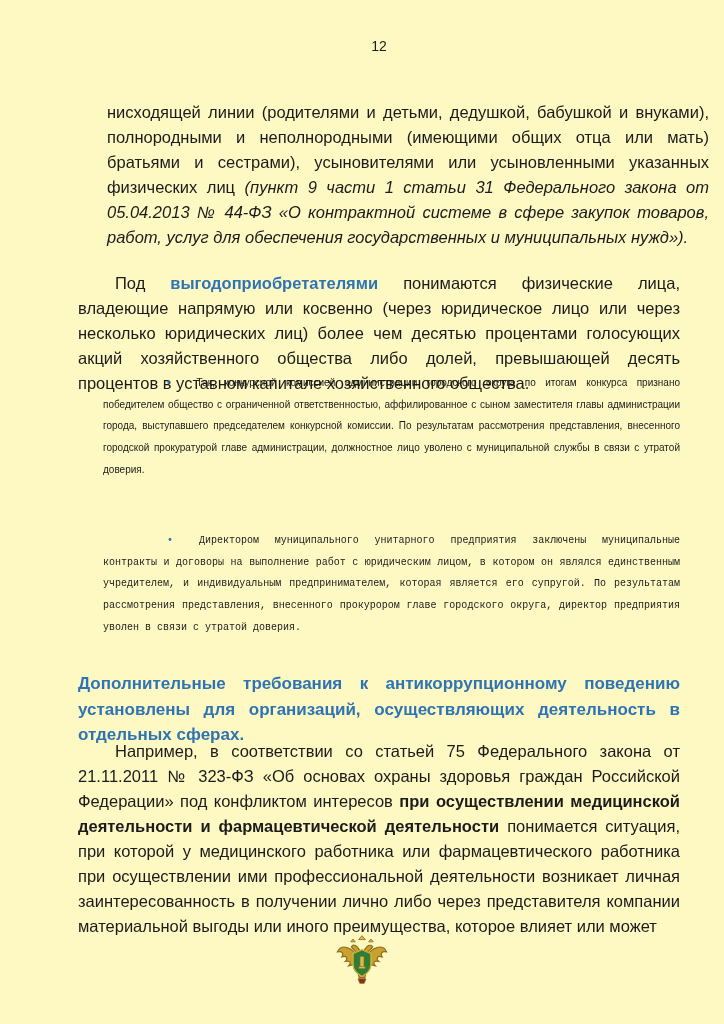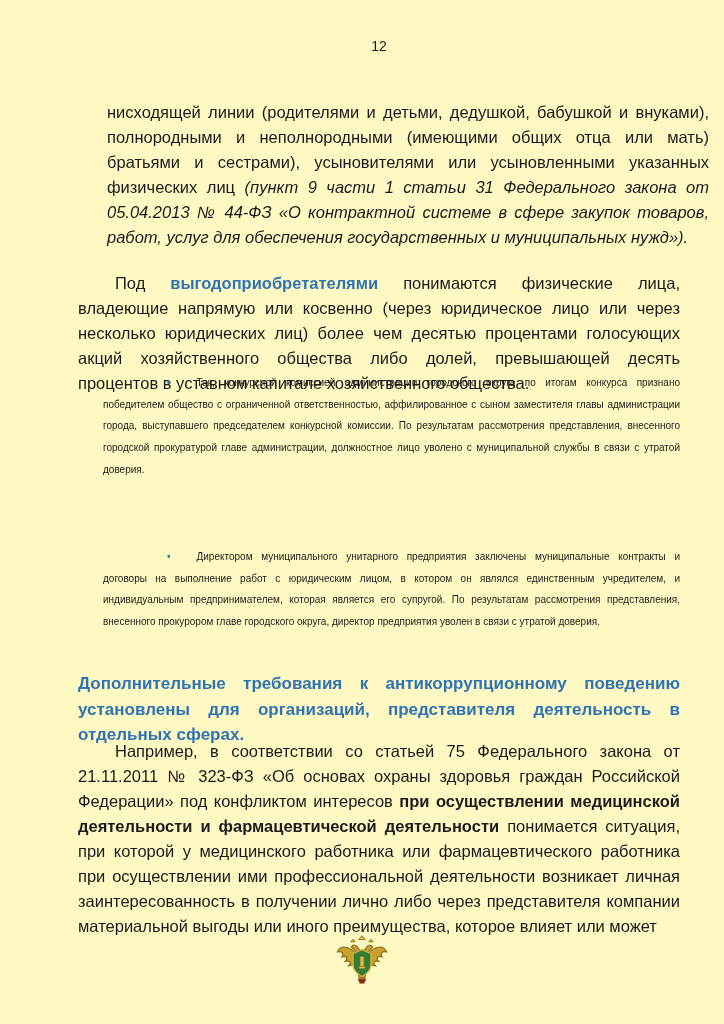--- a/index.html
+++ b/index.html
@@ -29,21 +29,21 @@
   .para-1 { top: 83px; margin-left: 29px; }
   .para-2 { top: 227px; margin-top: 44px; }
   .bullet-para {
     left: 103px; width: 577px;
     font-size: 10px;
     line-height: 21.7px;
     text-align: justify;
     text-indent: 64px;
   }
   .bullet-1 { top: 362px; }
-  .bullet-2 { top: 536px; }
+  .bullet-2 { top: 520px; font-family: Liberation Mono, monospace; }
   .bullet-marker {
     color: #2E74B5;
     font-weight: bold;
     margin-right: 26px;
     text-indent: 0;
   }
   .heading {
     top: 654px;
     font-size: 17px;
     line-height: 25.5px;
@@ -70,21 +70,21 @@
   <div class="abs pageno">12</div>
 
   <p class="abs content-left para para-1"><span>нисходящей линии (родителями и детьми, дедушкой, бабушкой и внуками), полнородными и неполнородными (имеющими общих отца или мать) братьями и сестрами), усыновителями или усыновленными указанных физических лиц </span><span class="italic">(пункт 9 части 1 статьи 31 Федерального закона от 05.04.2013 № 44-ФЗ «О контрактной системе в сфере закупок товаров, работ, услуг для обеспечения государственных и муниципальных нужд»).</span></p>
 
   <p class="abs content-left para indent para-2"><span>Под </span><span class="term-blue">выгодоприобретателями</span><span> понимаются физические лица, владеющие напрямую или косвенно (через юридическое лицо или через несколько юридических лиц) более чем десятью процентами голосующих акций хозяйственного общества либо долей, превышающей десять процентов в уставном капитале хозяйственного общества.</span></p>
 
   <p class="abs bullet-para bullet-1"><span class="bullet-marker">•</span><span>Так, конкурсной комиссией администрации городского округа по итогам конкурса признано победителем общество с ограниченной ответственностью, аффилированное с сыном заместителя главы администрации города, выступавшего председателем конкурсной комиссии. По результатам рассмотрения представления, внесенного городской прокуратурой главе администрации, должностное лицо уволено с муниципальной службы в связи с утратой доверия.</span></p>
 
   <p class="abs bullet-para bullet-2"><span class="bullet-marker">•</span><span>Директором муниципального унитарного предприятия заключены муниципальные контракты и договоры на выполнение работ с юридическим лицом, в котором он являлся единственным учредителем, и индивидуальным предпринимателем, которая является его супругой. По результатам рассмотрения представления, внесенного прокурором главе городского округа, директор предприятия уволен в связи с утратой доверия.</span></p>
 
-  <p class="abs content-left heading">Дополнительные требования к антикоррупционному поведению установлены для организаций, представителя деятельность в отдельных сферах.</p>
+  <p class="abs content-left heading">Дополнительные требования к антикоррупционному поведению установлены для организаций, осуществляющих деятельность в отдельных сферах.</p>
 
   <p class="abs content-left para indent para-3"><span>Например, в соответствии со статьей 75 Федерального закона от 21.11.2011 № 323-ФЗ «Об основах охраны здоровья граждан Российской Федерации» под конфликтом интересов </span><span class="bold">при осуществлении медицинской деятельности и фармацевтической деятельности</span><span> понимается ситуация, при которой у медицинского работника или фармацевтического работника при осуществлении ими профессиональной деятельности возникает личная заинтересованность в получении лично либо через представителя компании материальной выгоды или иного преимущества, которое влияет или может</span></p>
 
   <div class="abs emblem-wrap">
     <svg viewBox="0 0 100 100" width="56" height="58" aria-hidden="true">
 
       <path d="M46 46 C32 20 12 18 6 32 C14 30 18 34 14 41 C22 38 26 43 20 49 C28 47 32 51 26 57 C36 55 42 52 46 50 Z" fill="#c9a22e" stroke="#8a6d1f" stroke-width="2"></path>
 
       <path d="M54 46 C68 20 88 18 94 32 C86 30 82 34 86 41 C78 38 74 43 80 49 C72 47 68 51 74 57 C64 55 58 52 54 50 Z" fill="#c9a22e" stroke="#8a6d1f" stroke-width="2"></path>
 

